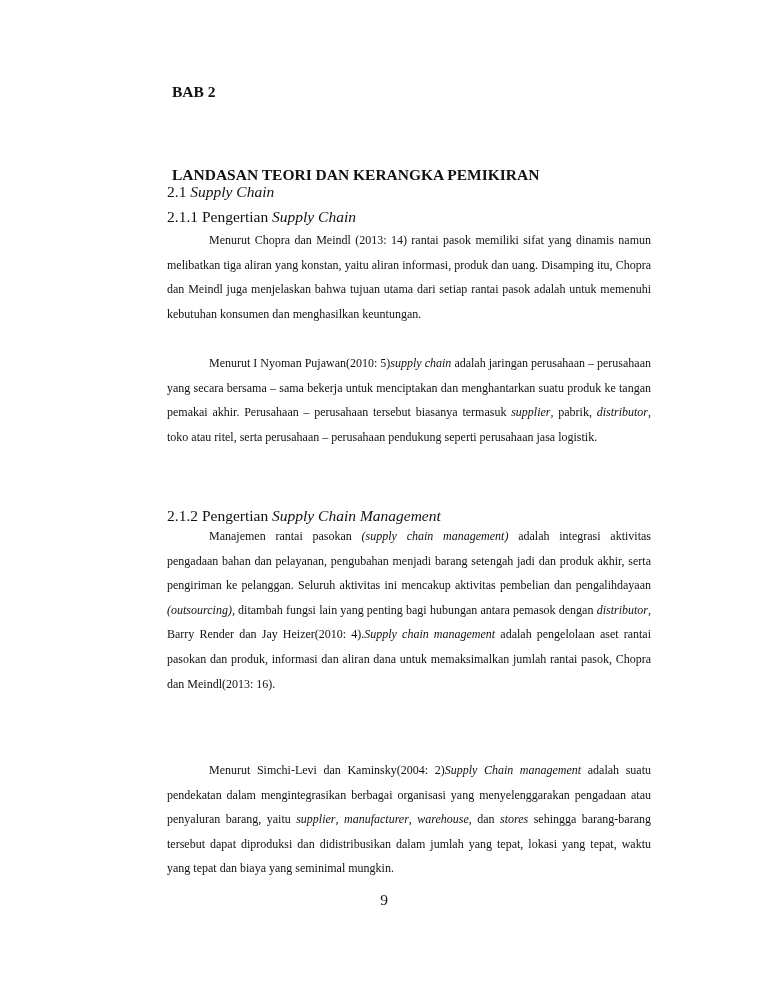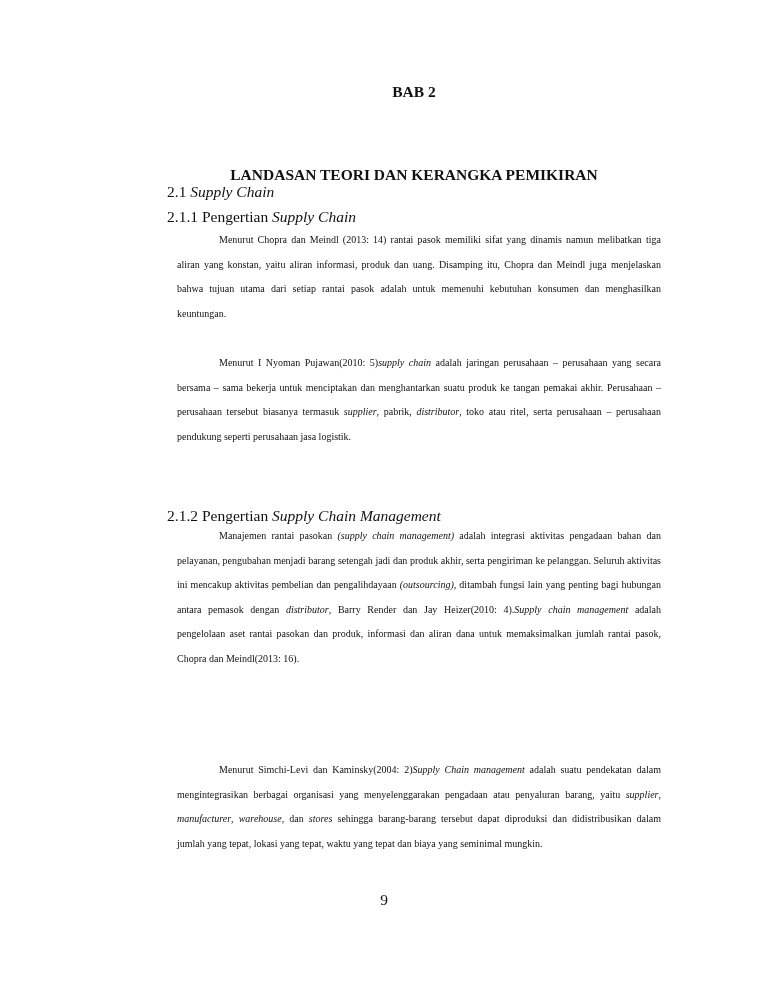--- a/index.html
+++ b/index.html
@@ -3,30 +3,30 @@
 <meta charset="utf-8">
 <style>
   html, body { margin: 0; padding: 0; background: #ffffff; }
   body {
     width: 768px; height: 994px; position: relative; overflow: hidden;
     font-family: "Liberation Serif", "DejaVu Serif", serif;
     color: #111111;
   }
   .page { position: absolute; left: 167px; top: 0; width: 484px; }
   .chapter {
-    position: absolute; left: 0; width: 484px; text-align: center;
+    position: absolute; left: 0; width: 484px; 
     font-weight: bold; font-size: 15.5px;
   }
   #bab { top: 83px; left: 5px; }
   #judul { top: 122px; left: 5px; margin-top: 44px; }
   .h { position: absolute; left: 0; font-weight: normal; font-size: 15.5px; white-space: nowrap; }
   .h i { font-style: italic; }
   .para {
-    position: absolute; left: 10px; width: 484px;
-    font-size: 10px; line-height: 24.6px;
+    position: absolute; left: 0; width: 484px;
+    font-size: 12px; line-height: 24.6px;
     text-align: justify; text-align-last: left;
   }
   .para .ind { display: inline-block; width: 42px; }
   .para i { font-style: italic; }
   #h21 { top: 183px; }
   #h211 { top: 208px; }
   #p1 { top: 228px; }
   #p2 { top: 351px; }
   #h212 { top: 507px; }
   #p3 { top: 524px; }

